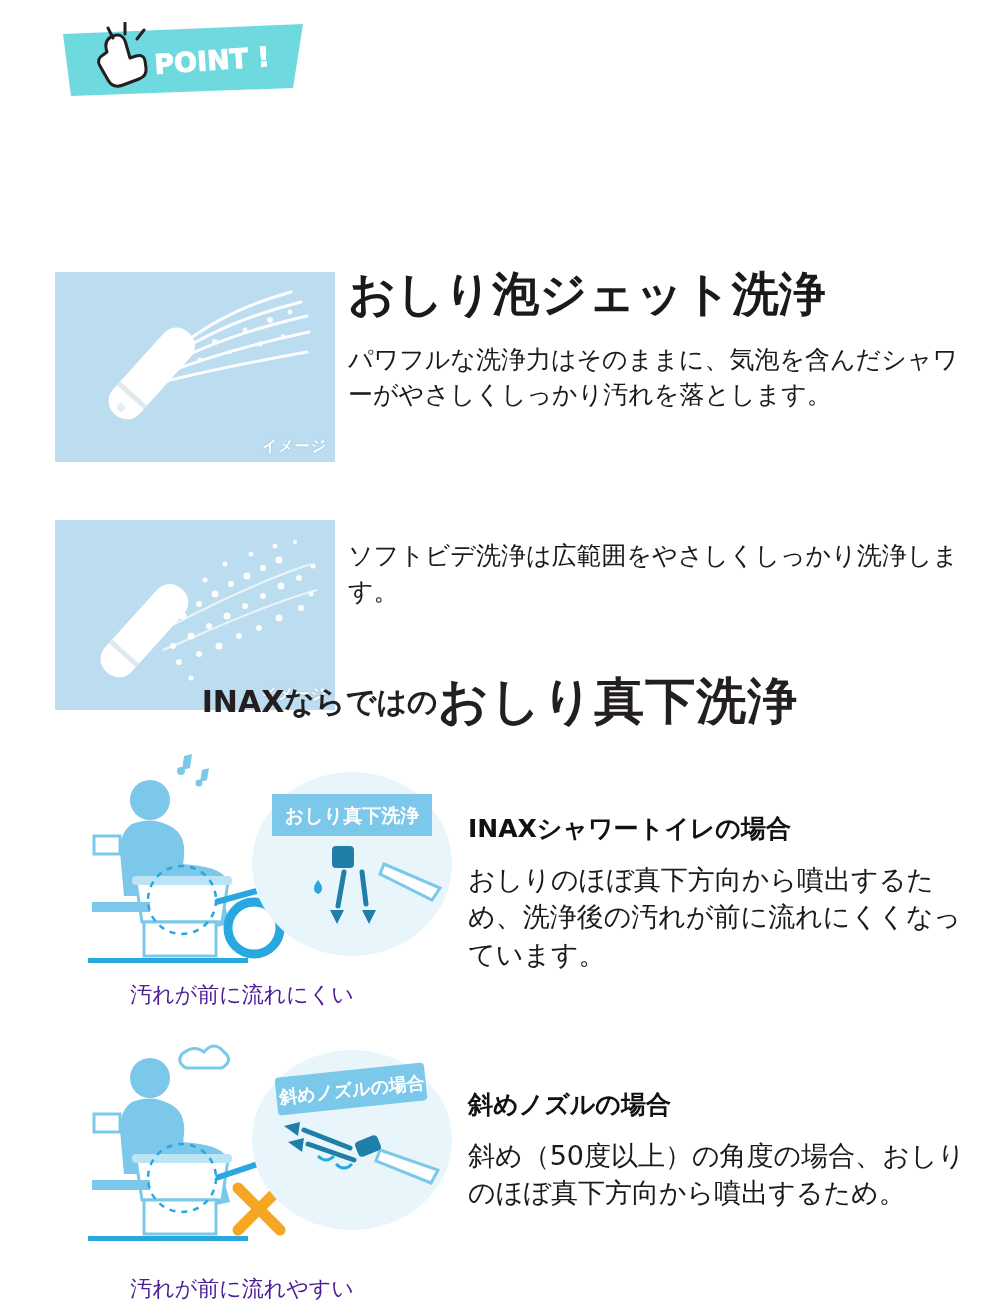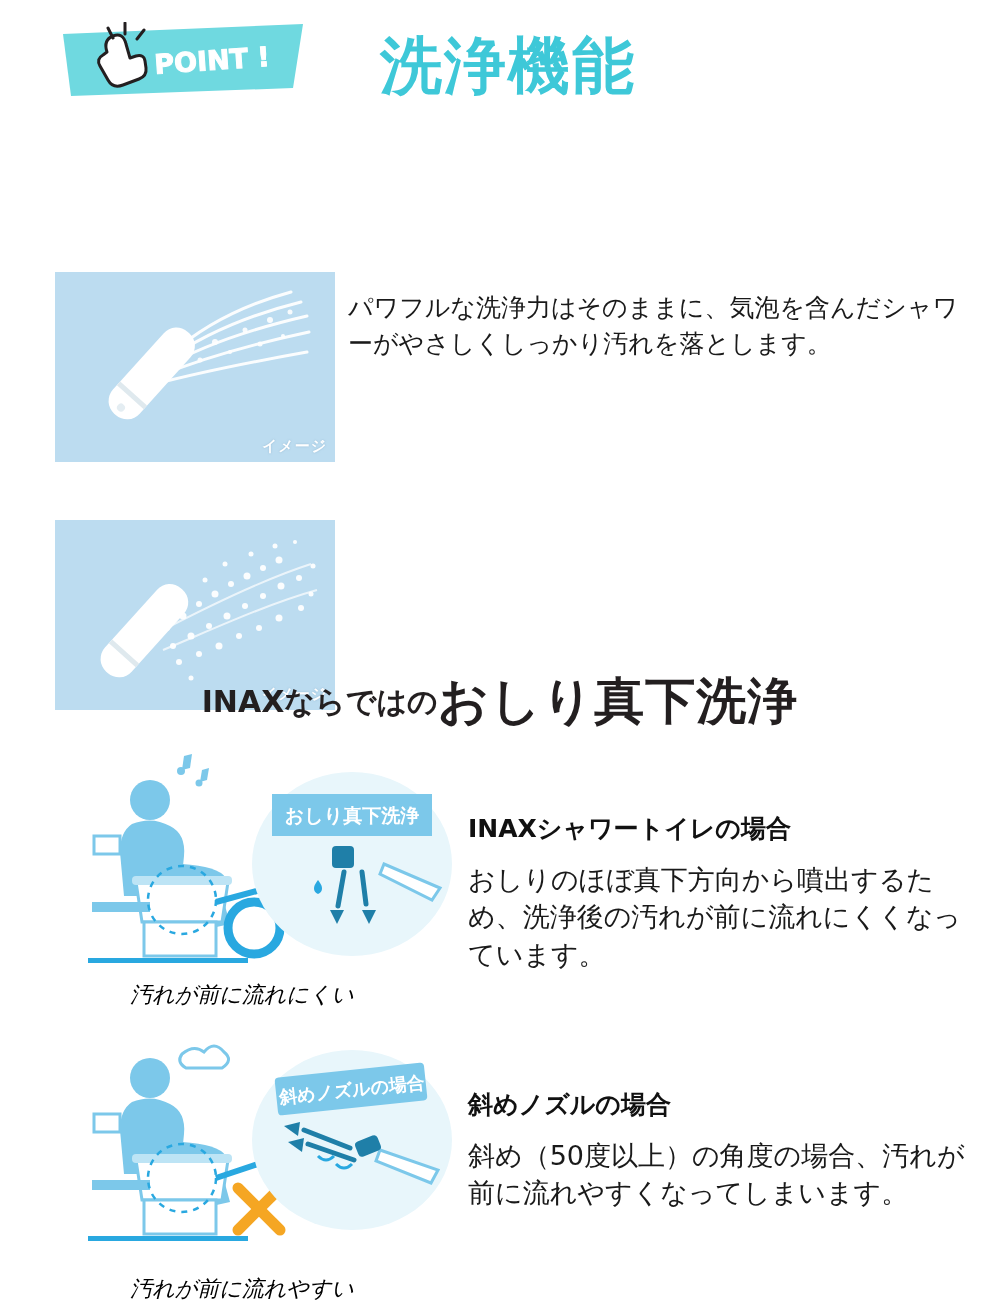--- a/index.html
+++ b/index.html
@@ -75,23 +75,22 @@
     font-family: "DejaVu Sans", "Liberation Sans", sans-serif;
   }
 
   
   .compare { position: absolute; }
   .compare .illus {
     position: absolute; left: 32px; width: 420px; height: 225px;
   }
   .compare .caption {
     position: absolute; left: 32px; width: 420px;
-    text-align: center; font-size: 22px; color: #000000;
-    font-family: "DejaVu Sans", "Liberation Sans", sans-serif;
-    font-style: italic;
+    text-align: center; font-size: 22px; color: #4c1d95;
+    font-family: "DejaVu Sans", "Liberation Sans", sans-serif;
   }
   .compare .ctext { position: absolute; left: 468px; right: 12px; }
   .compare h3 {
     font-size: 25px; font-weight: bold; color: #111;
     font-family: "DejaVu Sans", "Liberation Sans", sans-serif;
   }
   .compare .ctext p {
     margin-top: 16px;
     font-size: 27px; line-height: 1.38; color: #1a1a1a;
     font-family: "DejaVu Sans", "Liberation Sans", sans-serif;
@@ -119,21 +118,20 @@
         <polygon points="8,12 248,2 238,66 16,74" fill="#6fd9e0"></polygon>
 
         <g>
           <path d="M52,30 q-4,-12 6,-16 q10,-4 13,8 l4,14 l6,-2 q8,-2 9,5 l1,7 q1,8 -7,11 l-16,6 q-10,4 -15,-5 l-8,-14 q-4,-7 3,-11 z" fill="#ffffff" stroke="#231f20" stroke-width="3" stroke-linejoin="round"></path>
           <path d="M58,16 l-5,-10 M70,12 l0,-11 M82,17 l7,-9" stroke="#231f20" stroke-width="3" stroke-linecap="round"></path>
         </g>
         <text x="100" y="52" font-family="DejaVu Sans, sans-serif" font-size="27" font-weight="bold" fill="#ffffff" stroke="#ffffff" stroke-width="1" transform="rotate(-4 100 52)">POINT !</text>
       </svg>
     </div>
 
-    <div class="main-title">洗浄機能</div>
   </div>
 
   <div class="feature" id="feature-1">
     <div class="thumb">
       <svg width="280" height="190" viewBox="0 0 280 190" xmlns="http://www.w3.org/2000/svg">
         <rect width="280" height="190" fill="#bcdcf0"></rect>
 
         <g transform="rotate(42 80 120)">
           <rect x="62" y="40" width="36" height="110" rx="17" fill="#ffffff"></rect>
           <rect x="62" y="122" width="36" height="5" fill="#dfe9ee"></rect>
@@ -154,20 +152,21 @@
             <circle cx="145" cy="88" r="2.5"></circle>
           <circle cx="205" cy="72" r="2.5"></circle>
             <circle cx="235" cy="40" r="2.5"></circle>
           <circle cx="175" cy="80" r="2"></circle>
             <circle cx="228" cy="64" r="2"></circle>
         </g>
       </svg>
       <span class="imglabel">イメージ</span>
     </div>
     <div class="body">
+      <h2>おしり泡ジェット洗浄</h2>
       <p>パワフルな洗浄力はそのままに、気泡を含んだシャワーがやさしくしっかり汚れを落とします。</p>
     </div>
   </div>
 
   <div class="feature" id="feature-2">
     <div class="thumb">
       <svg width="280" height="190" viewBox="0 0 280 190" xmlns="http://www.w3.org/2000/svg">
         <rect width="280" height="190" fill="#bcdcf0"></rect>
         <g transform="rotate(42 72 130)">
           <rect x="54" y="48" width="36" height="112" rx="17" fill="#ffffff"></rect>
@@ -208,20 +207,21 @@
             <circle cx="136" cy="158" r="2.5"></circle>
         </g>
         <g stroke="#ffffff" stroke-width="2" fill="none" opacity="0.7">
           <path d="M104,112 C150,88 206,60 256,44"></path>
           <path d="M108,130 C156,110 212,84 262,70"></path>
         </g>
       </svg>
       <span class="imglabel">イメージ</span>
     </div>
     <div class="body">
+      <p>ソフトビデ洗浄は広範囲をやさしくしっかり洗浄します。</p>
     </div>
   </div>
 
   <div class="sec2-head">
     <span class="small">INAXならではの</span><span class="big">おしり真下洗浄</span>
   </div>
 
   <div class="compare" id="compare-1">
     <div class="illus">
       <svg width="420" height="230" viewBox="0 0 420 230" xmlns="http://www.w3.org/2000/svg">
@@ -325,17 +325,17 @@
           <g fill="none" stroke="#29a8e0" stroke-width="3">
             <path d="M286,126 q8,8 16,0"></path>
               <path d="M304,134 q8,8 16,0"></path>
           </g>
         </g>
       </svg>
     </div>
     <div class="caption">汚れが前に流れやすい</div>
     <div class="ctext">
       <h3>斜めノズルの場合</h3>
-      <p>斜め（50度以上）の角度の場合、汚れが前に流れやすくなってしまいます。</p>
+      <p>斜め（50度以上）の角度の場合、おしりのほぼ真下方向から噴出するため。</p>
     </div>
   </div>
 
 </div>
 
 </body></html>

